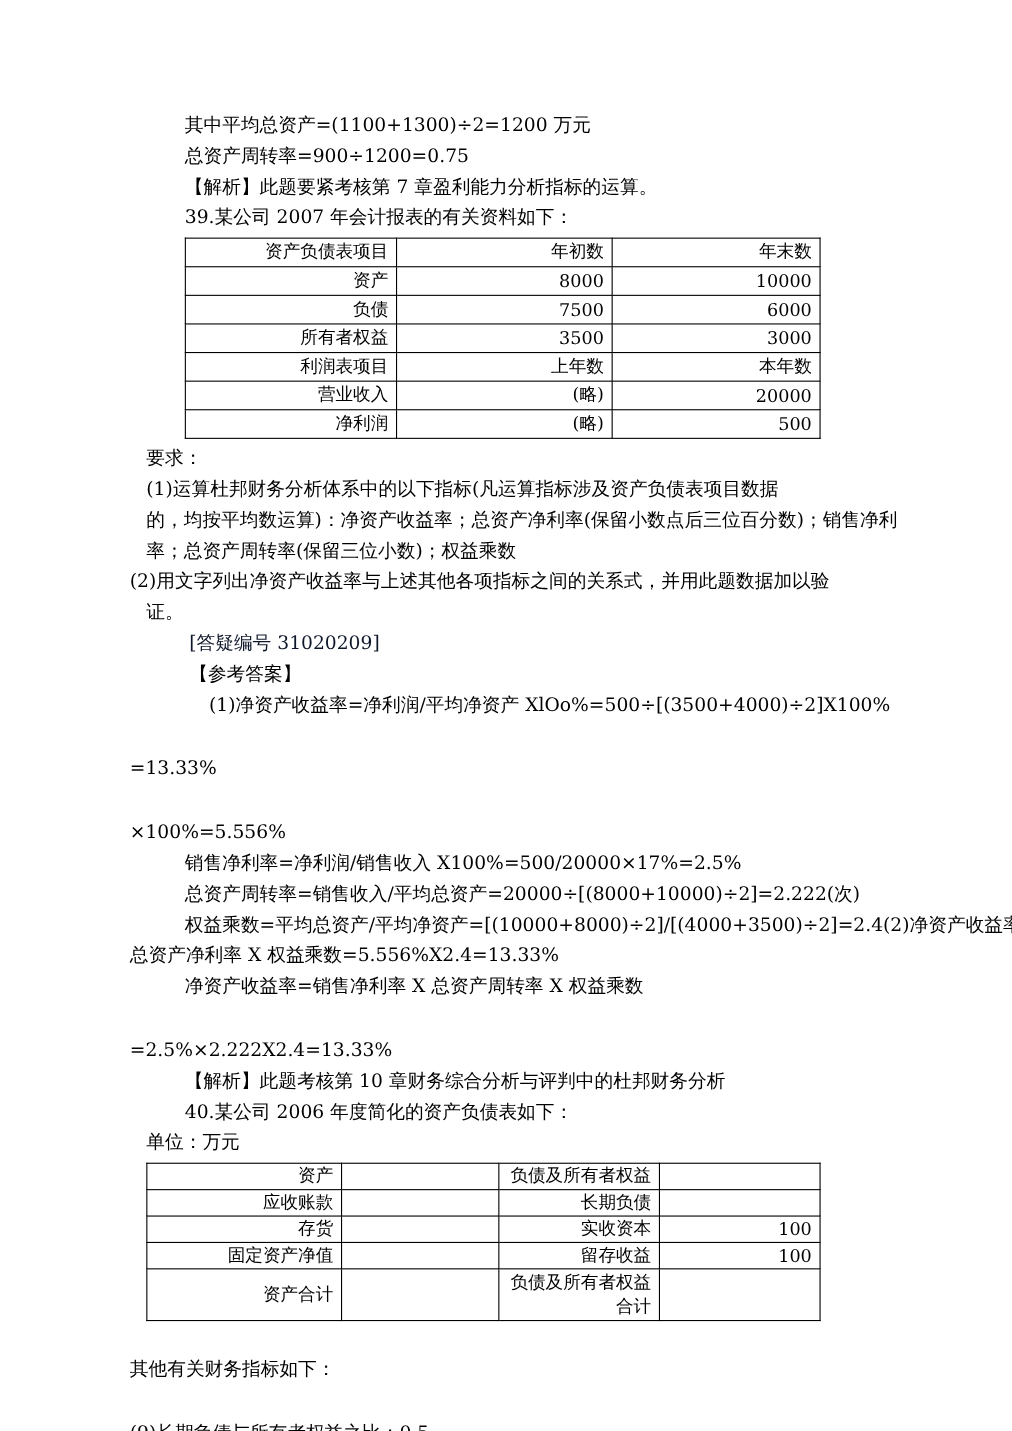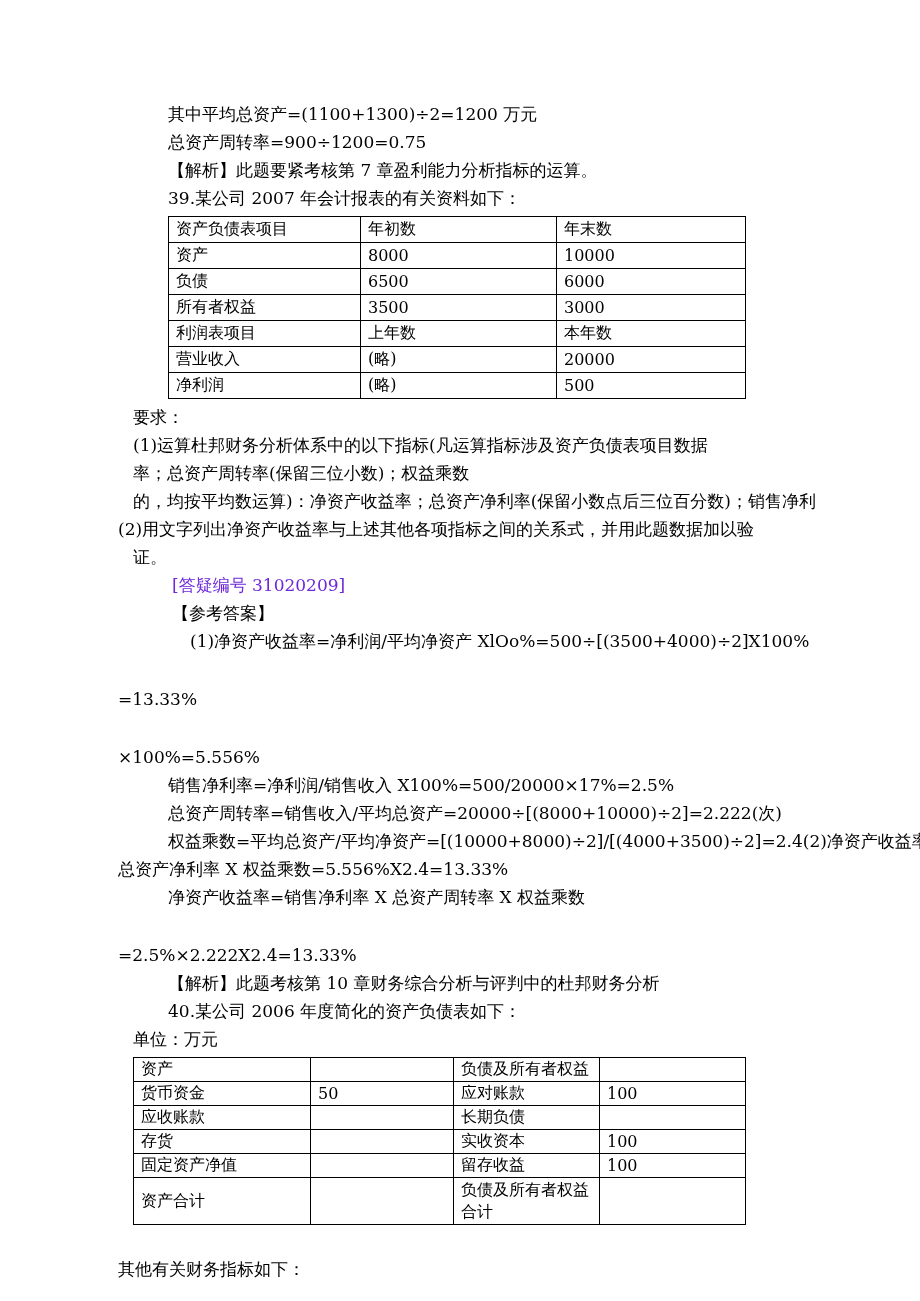--- a/index.html
+++ b/index.html
@@ -9,31 +9,31 @@
     font-size:17px;overflow:hidden;
   }
   .page{position:relative;padding:100px 60px 0 118px;width:742px;}
   .ln{line-height:28px;white-space:nowrap;}
   .i0{margin-left:0;margin-top:30px;}
   .i1{margin-left:15px;}
   .i2{margin-left:50px;}
   .i2b{margin-left:54px;}
   .i4{margin-left:72px;}
   .i5{}
-  .blue{color:#6d28d9;}
+  .blue{color:#0f172a;}
   .caption{position:relative;line-height:28px;margin-left:50px;white-space:nowrap;}
   .caption .cap-right{position:absolute;left:300px;top:0;}
   table{border-collapse:collapse;table-layout:fixed;font-size:16px;}
   td{border:1px solid #000;padding:1px 7px;overflow:hidden;}
   .t1{margin:4px 0 4px 50px;width:577px;}
   .t1 td{height:23px;}
   .t2{margin:4px 0 6px 15px;width:612px;}
   .t2 td{height:20px;}
-  td.l{text-align:left;}
-  td.c{text-align:left;}
+  td.l{text-align:right;}
+  td.c{text-align:right;}
   .t2 tr.tall td{height:44px;vertical-align:middle;}
   .t2 td.wrapcell{white-space:normal;word-break:break-all;line-height:22px;}
 </style>
 </head>
 <body>
 
 <div class="page">
 
   <div class="ln i2">其中平均总资产=(1100+1300)÷2=1200 万元</div>
   <div class="ln i2">总资产周转率=900÷1200=0.75</div>
@@ -53,21 +53,21 @@
       <td class="c">年初数</td>
       <td class="c">年末数</td>
     </tr>
     <tr>
       <td class="l">资产</td>
       <td class="c">8000</td>
       <td class="c">10000</td>
     </tr>
     <tr>
       <td class="l">负债</td>
-      <td class="c">6500</td>
+      <td class="c">7500</td>
       <td class="c">6000</td>
     </tr>
     <tr>
       <td class="l">所有者权益</td>
       <td class="c">3500</td>
       <td class="c">3000</td>
     </tr>
     <tr>
       <td class="l">利润表项目</td>
       <td class="c">上年数</td>
@@ -81,22 +81,22 @@
     <tr>
       <td class="l">净利润</td>
       <td class="c">(略)</td>
       <td class="c">500</td>
     </tr>
   </tbody>
     </table>
 
   <div class="ln i1">要求：</div>
   <div class="ln i1">(1)运算杜邦财务分析体系中的以下指标(凡运算指标涉及资产负债表项目数据</div>
+  <div class="ln i1">的，均按平均数运算)：净资产收益率；总资产净利率(保留小数点后三位百分数)；销售净利</div>
   <div class="ln i1">率；总资产周转率(保留三位小数)；权益乘数</div>
-  <div class="ln i1">的，均按平均数运算)：净资产收益率；总资产净利率(保留小数点后三位百分数)；销售净利</div>
   <div class="ln i5">(2)用文字列出净资产收益率与上述其他各项指标之间的关系式，并用此题数据加以验</div>
   <div class="ln i1">证。</div>
   <div class="ln i2b blue">[答疑编号 31020209]</div>
   <div class="ln i2b">【参考答案】</div>
   <div class="ln i4">(1)净资产收益率=净利润/平均净资产 XlOo%=500÷[(3500+4000)÷2]X100%</div>
   <div class="ln i0">=13.33%</div>
   <div class="ln i0">×100%=5.556%</div>
   <div class="ln i2">销售净利率=净利润/销售收入 X100%=500/20000×17%=2.5%</div>
   <div class="ln i2">总资产周转率=销售收入/平均总资产=20000÷[(8000+10000)÷2]=2.222(次)</div>
   <div class="ln i2">权益乘数=平均总资产/平均净资产=[(10000+8000)÷2]/[(4000+3500)÷2]=2.4(2)净资产收益率=</div>
@@ -113,26 +113,20 @@
         <col style="width:143px">
         <col style="width:146px">
         <col style="width:146px">
       </colgroup>
     <tbody>
         <tr>
       <td class="l">资产</td>
       <td class="c"></td>
       <td class="l">负债及所有者权益</td>
       <td class="c"></td>
-    </tr>
-    <tr>
-      <td class="l">货币资金</td>
-      <td class="c">50</td>
-      <td class="l">应对账款</td>
-      <td class="c">100</td>
     </tr>
     <tr>
       <td class="l">应收账款</td>
       <td class="c"></td>
       <td class="l">长期负债</td>
       <td class="c"></td>
     </tr>
     <tr>
       <td class="l">存货</td>
       <td class="c"></td>

